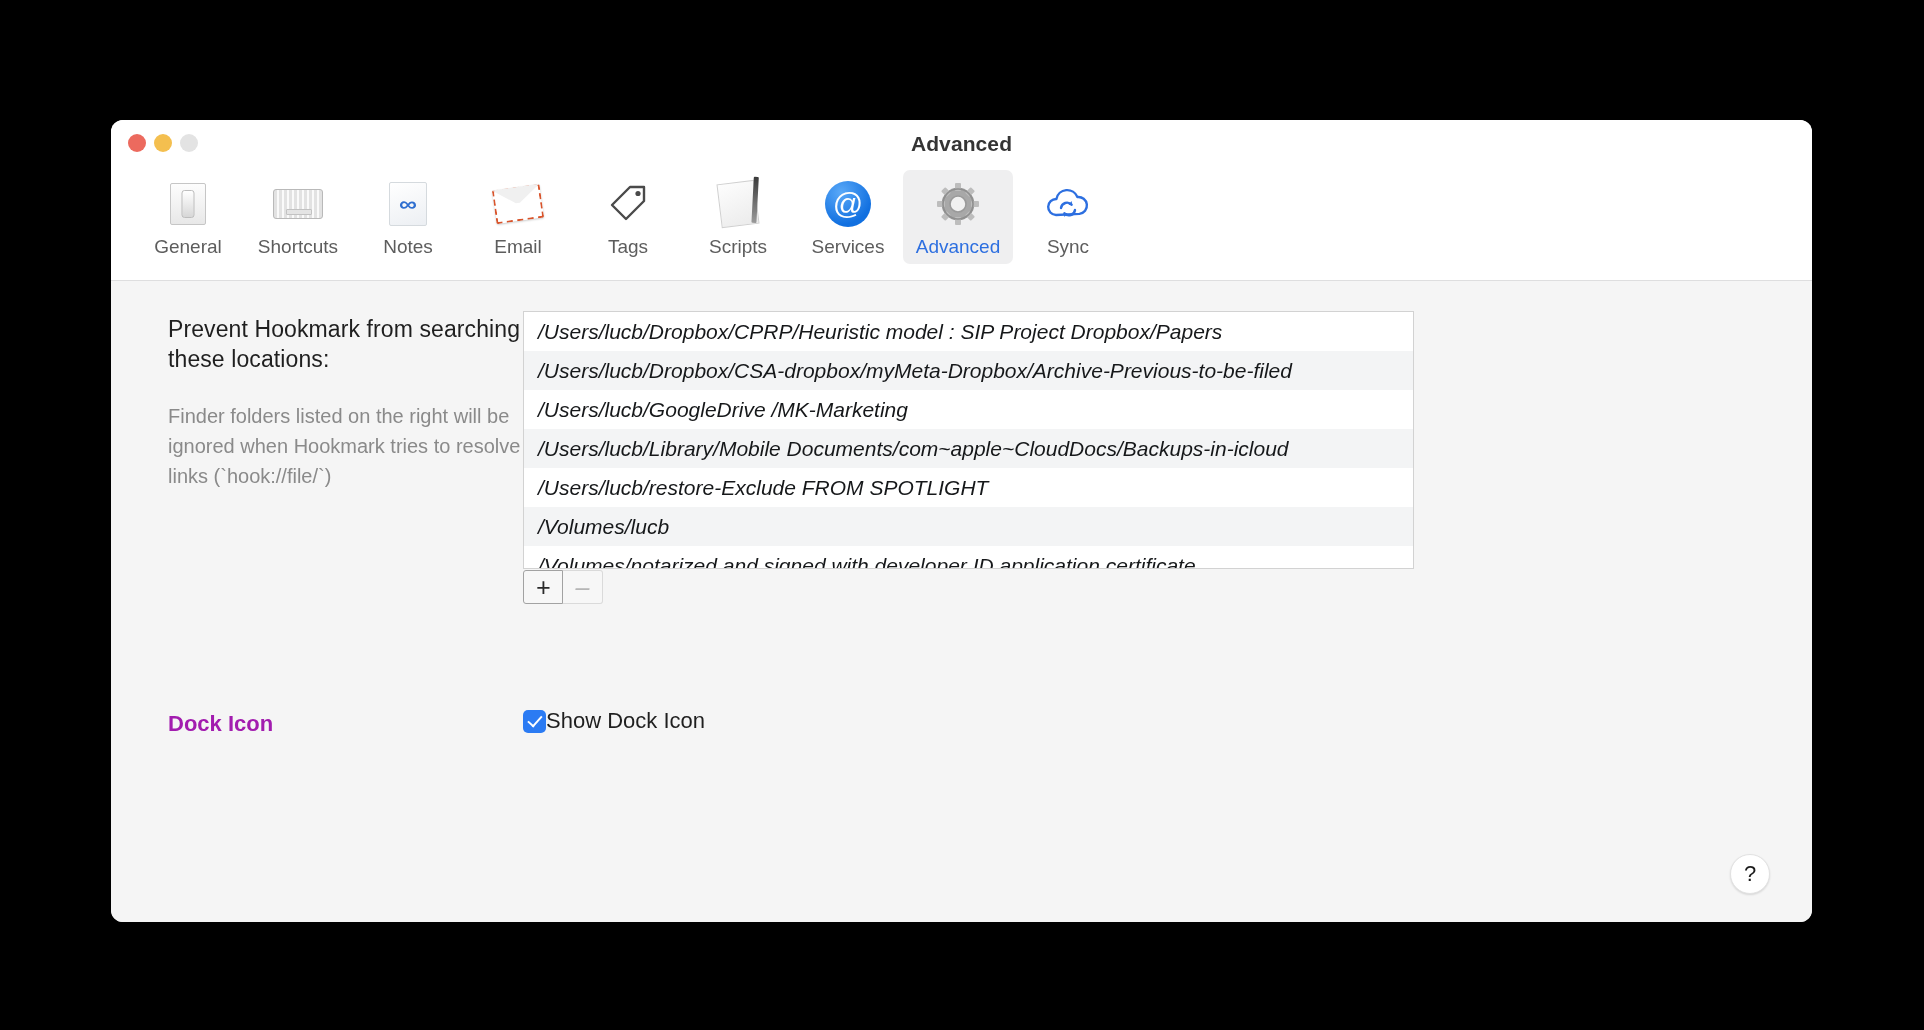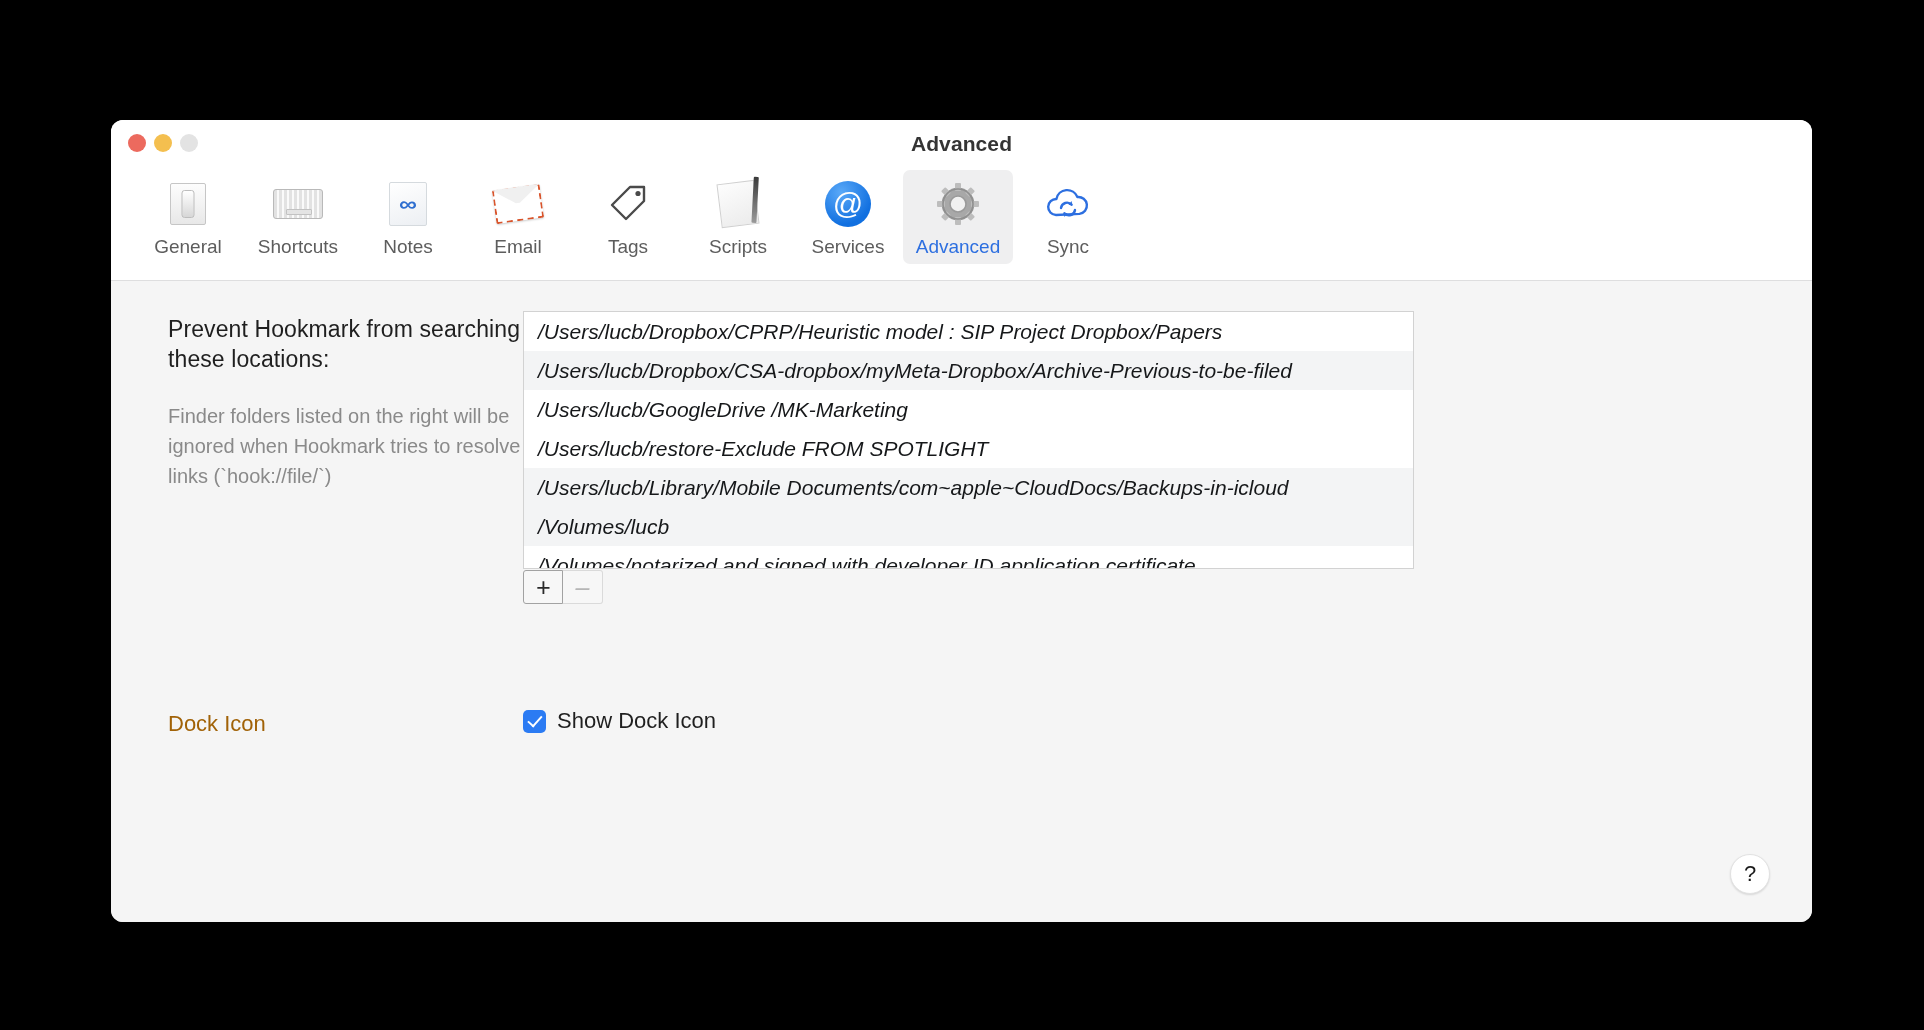--- a/index.html
+++ b/index.html
@@ -301,29 +301,29 @@
   #dock-row {
     position: absolute;
     left: 57px;
     top: 430px;
     width: 1300px;
   }
   #dock-label {
     position: absolute;
     left: 0; top: 0;
     font-size: 22px;
-    color: #a16207;
+    color: #a21caf;
+    font-weight: bold;
   }
   #dock-check-group {
     position: absolute;
     left: 355px;
     top: -3px;
     display: flex;
     align-items: center;
-    gap: 11px;
   }
   .checkbox {
     width: 23px; height: 23px;
     border-radius: 5px;
     background: #2b7bf3;
     display: flex; align-items: center; justify-content: center;
     position: relative;
   }
   .checkbox::after {
     content: "";
@@ -473,22 +473,22 @@
       <div id="left-labels">
         <div id="prevent-label">Prevent Hookmark from searching these locations:</div>
         <div id="prevent-desc">Finder folders listed on the right will be ignored when Hookmark tries to resolve file links (`hook://file/`)</div>
       </div>
 
       <div id="list-wrap">
         <div id="list-box">
           <div class="list-row">/Users/lucb/Dropbox/CPRP/Heuristic model : SIP Project Dropbox/Papers</div>
           <div class="list-row alt">/Users/lucb/Dropbox/CSA-dropbox/myMeta-Dropbox/Archive-Previous-to-be-filed</div>
           <div class="list-row">/Users/lucb/GoogleDrive /MK-Marketing</div>
+          <div class="list-row alt">/Users/lucb/Library/Mobile Documents/com~apple~CloudDocs/Backups-in-icloud</div>
           <div class="list-row">/Users/lucb/restore-Exclude FROM SPOTLIGHT</div>
-          <div class="list-row alt">/Users/lucb/Library/Mobile Documents/com~apple~CloudDocs/Backups-in-icloud</div>
           <div class="list-row alt">/Volumes/lucb</div>
           <div class="list-row">/Volumes/notarized and signed with developer ID application certificate</div>
         </div>
 
         <div id="list-buttons">
           <div class="seg-btn add">+</div>
           <div class="seg-btn remove">–</div>
         </div>
       </div>
 

